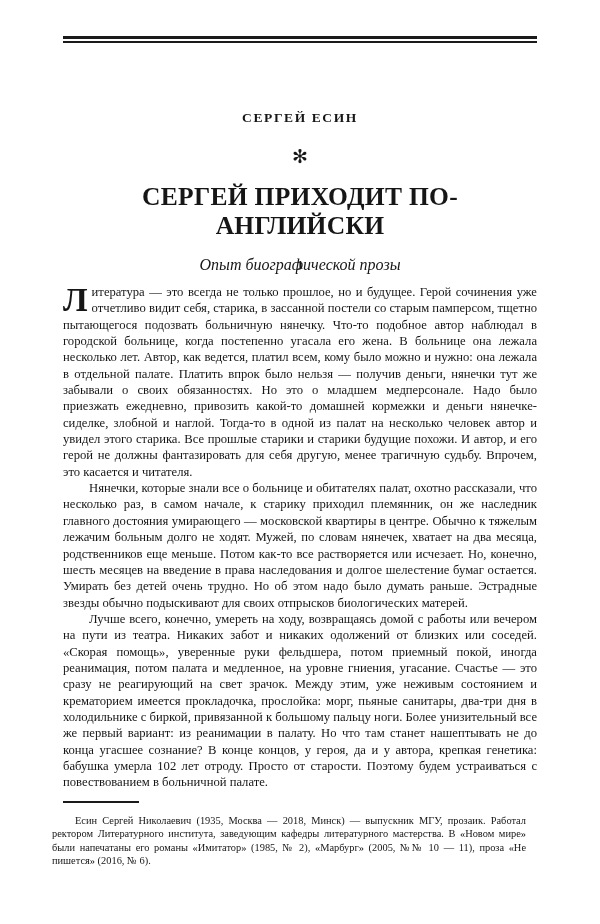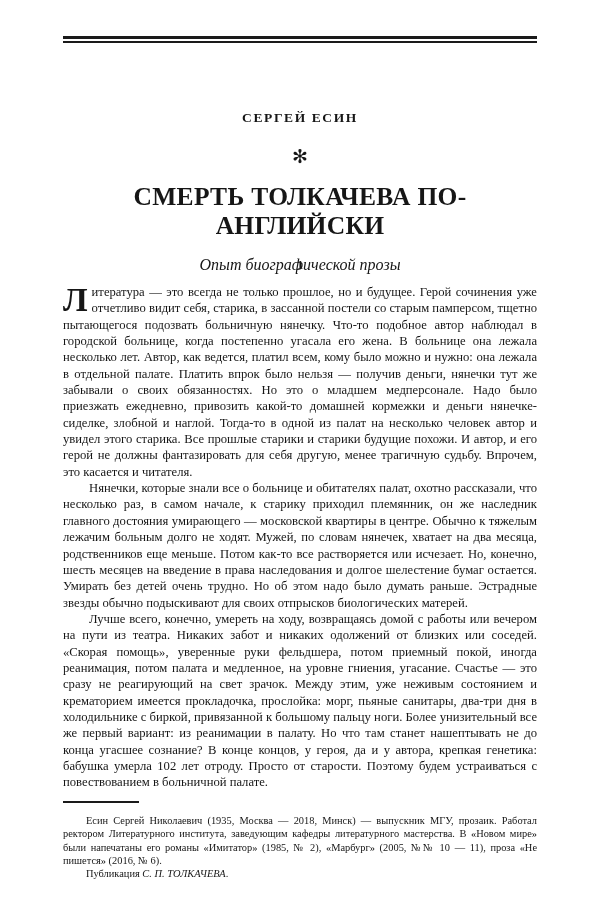--- a/index.html
+++ b/index.html
@@ -124,21 +124,21 @@
   .footnote-rule {
     position: absolute;
     left: 63px;
     top: 801px;
     width: 76px;
     height: 1.5px;
     background: #1a1a1a;
   }
   .footnote {
     position: absolute;
-    left: 63px;
+    left: 52px;
     top: 814px;
     width: 474px;
     font-size: 10.4px;
     line-height: 13.3px;
     text-align: justify;
   }
   .footnote p {
     margin: 0;
     text-indent: 23px;
   }
@@ -150,37 +150,36 @@
 
   <div class="top-rule">
     <div class="bar-thick"></div>
     <div class="bar-gap"></div>
     <div class="bar-thin"></div>
   </div>
 
   <div class="title-block">
     <div class="author-name">СЕРГЕЙ ЕСИН</div>
     <div class="asterisk">✻</div>
-    <h1 class="main-title">СМЕРТЬ ТОЛКАЧЕВА ПО-АНГЛИЙСКИ</h1>
+    <h1 class="main-title">СЕРГЕЙ ПРИХОДИТ ПО-АНГЛИЙСКИ</h1>
     <div class="subtitle">Опыт биографической прозы</div>
   </div>
 
   <div class="section-number">1</div>
 
   <div class="body-text">
 
     <p class="first"><span class="dropcap">Л</span><span>итература — это всегда не только прошлое, но и будущее. Герой сочинения уже отчетливо видит себя, старика, в зассанной постели со старым памперсом, тщетно пытающегося подозвать больничную нянечку. Что-то подобное автор наблюдал в городской больнице, когда постепенно угасала его жена. В больнице она лежала несколько лет. Автор, как ведется, платил всем, кому было можно и нужно: она лежала в отдельной палате. Платить впрок было нельзя — получив деньги, нянечки тут же забывали о своих обязанностях. Но это о младшем медперсонале. Надо было приезжать ежедневно, привозить какой-то домашней кормежки и деньги нянечке-сиделке, злобной и наглой. Тогда-то в одной из палат на несколько человек автор и увидел этого старика. Все прошлые старики и старики будущие похожи. И автор, и его герой не должны фантазировать для себя другую, менее трагичную судьбу. Впрочем, это касается и читателя.</span></p>
 
     <p>Нянечки, которые знали все о больнице и обитателях палат, охотно рассказали, что несколько раз, в самом начале, к старику приходил племянник, он же наследник главного достояния умирающего — московской квартиры в центре. Обычно к тяжелым лежачим больным долго не ходят. Мужей, по словам нянечек, хватает на два месяца, родственников еще меньше. Потом как-то все растворяется или исчезает. Но, конечно, шесть месяцев на введение в права наследования и долгое шелестение бумаг остается. Умирать без детей очень трудно. Но об этом надо было думать раньше. Эстрадные звезды обычно подыскивают для своих отпрысков биологических матерей.</p>
 
     <p>Лучше всего, конечно, умереть на ходу, возвращаясь домой с работы или вечером на пути из театра. Никаких забот и никаких одолжений от близких или соседей. «Скорая помощь», уверенные руки фельдшера, потом приемный покой, иногда реанимация, потом палата и медленное, на уровне гниения, угасание. Счастье — это сразу не реагирующий на свет зрачок. Между этим, уже неживым состоянием и крематорием имеется прокладочка, прослойка: морг, пьяные санитары, два-три дня в холодильнике с биркой, привязанной к большому пальцу ноги. Более унизительный все же первый вариант: из реанимации в палату. Но что там станет нашептывать не до конца угасшее сознание? В конце концов, у героя, да и у автора, крепкая генетика: бабушка умерла 102 лет отроду. Просто от старости. Поэтому будем устраиваться с повествованием в больничной палате.</p>
 
 
   </div>
 
   <div class="footnote-rule"></div>
 
   <div class="footnote">
     <p>Есин Сергей Николаевич (1935, Москва — 2018, Минск) — выпускник МГУ, прозаик. Работал ректором Литературного института, заведующим кафедры литературного мастерства. В «Новом мире» были напечатаны его романы «Имитатор» (1985, № 2), «Марбург» (2005, №№ 10 — 11), проза «Не пишется» (2016, № 6).</p>
-    <p><span>Публикация </span><em>С. П. ТОЛКАЧЕВА</em><span>.</span></p>
   </div>
 
 </div>
 
 </body></html>

